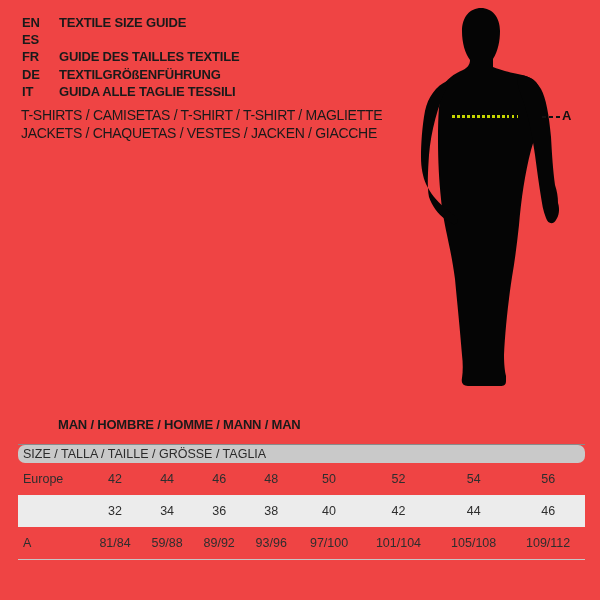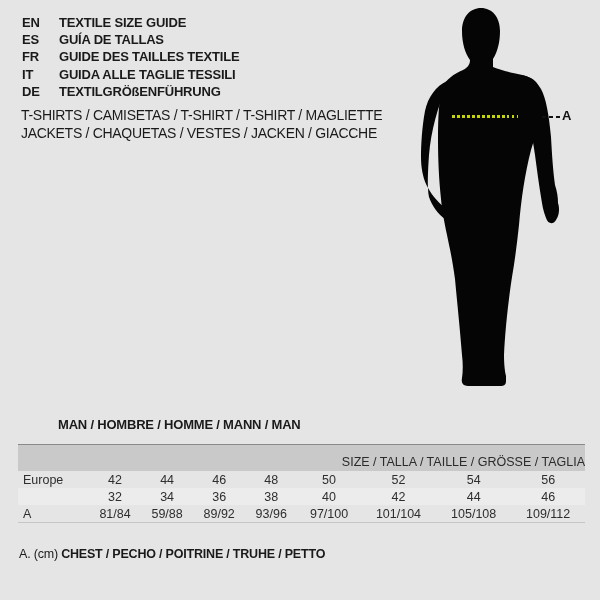--- a/index.html
+++ b/index.html
@@ -1,16 +1,16 @@
 <!DOCTYPE html>
 <html><head>
 <meta charset="utf-8">
 <style>
   html,body{margin:0;padding:0;background:#fff;}
-  .canvas{position:relative;width:600px;height:600px;background:#e5e5e5;overflow:hidden;
+  .canvas{position:relative;width:600px;height:600px;background:#ef4444;overflow:hidden;
           font-family:"Liberation Sans",sans-serif;color:#1a1a1a;}
 
   
   .lang-list{position:absolute;left:22px;top:14px;}
   .lang-row{display:flex;height:17.2px;align-items:center;font-weight:bold;font-size:13px;letter-spacing:-0.2px;}
   .lang-code{width:37px;flex:none;}
 
   
   .categories{position:absolute;left:21px;top:106px;font-weight:normal;font-size:14px;line-height:18px;letter-spacing:-0.3px;}
 
@@ -24,54 +24,53 @@
               background:repeating-linear-gradient(90deg,#111 0 4px,rgba(0,0,0,0) 4px 7px);}
   .measure-a{position:absolute;left:562px;top:108px;font-size:13px;font-weight:600;color:#111;}
 
   
   .man-label{position:absolute;left:19px;top:417px;font-weight:bold;font-size:13px;letter-spacing:-0.2px;padding-left:39px;}
 
   
   .size-table{position:absolute;left:18px;top:444px;width:567px;border-collapse:collapse;
               font-size:12.5px;color:#2e2e2e;
               border-top:1px solid #8a8a8a;border-bottom:1px solid #c6c6c6;}
-  .size-table td{text-align:center;height:17px;padding:0;white-space:nowrap;}
+  .size-table td{text-align:center;height:32px;padding:0;white-space:nowrap;}
   .size-table td.rowlabel{text-align:left;padding-left:5px;width:66px;}
   .size-table tr.striped td{background:#ececec;}
-  .size-table td.header{background:#c9c9c9;text-align:right;padding:10px 0 2px 5px;height:14px;color:#2b2b2b;}
+  .size-table td.header{background:#c9c9c9;text-align:left;padding:2px 0 2px 5px;height:14px;color:#2b2b2b;border-radius:7px;}
 
   
   .footnote{position:absolute;left:19px;top:547px;font-size:12.5px;letter-spacing:-0.2px;}
   .footnote .main{font-weight:bold;}
 </style>
 </head>
 <body>
 
 <div class="canvas">
 
   <div class="lang-list">
     <div class="lang-row">
       <span class="lang-code">EN</span>
       <span class="lang-text">TEXTILE SIZE GUIDE</span>
     </div>
     <div class="lang-row">
       <span class="lang-code">ES</span>
-      <span class="lang-text">GUÍA DE TALLAS</span>
     </div>
     <div class="lang-row">
       <span class="lang-code">FR</span>
       <span class="lang-text">GUIDE DES TAILLES TEXTILE</span>
     </div>
     <div class="lang-row">
+      <span class="lang-code">DE</span>
+      <span class="lang-text">TEXTILGRÖßENFÜHRUNG</span>
+    </div>
+    <div class="lang-row">
       <span class="lang-code">IT</span>
       <span class="lang-text">GUIDA ALLE TAGLIE TESSILI</span>
-    </div>
-    <div class="lang-row">
-      <span class="lang-code">DE</span>
-      <span class="lang-text">TEXTILGRÖßENFÜHRUNG</span>
     </div>
   </div>
 
   <div class="categories">
     <div>T-SHIRTS / CAMISETAS / T-SHIRT / T-SHIRT / MAGLIETTE</div>
     <div>JACKETS / CHAQUETAS / VESTES / JACKEN / GIACCHE</div>
   </div>
 
   <svg class="man-svg" width="155" height="385" viewBox="0 0 155 385">
     <g fill="#050505" stroke="none">
@@ -161,17 +160,14 @@
       <td>89/92</td>
       <td>93/96</td>
       <td>97/100</td>
       <td>101/104</td>
       <td>105/108</td>
       <td>109/112</td>
     </tr>
   </tbody>
     </table>
 
-  <div class="footnote">
-    <span class="prefix">A. (cm) </span><span class="main">CHEST / PECHO / POITRINE / TRUHE / PETTO</span>
-  </div>
 
 </div>
 
 </body></html>

